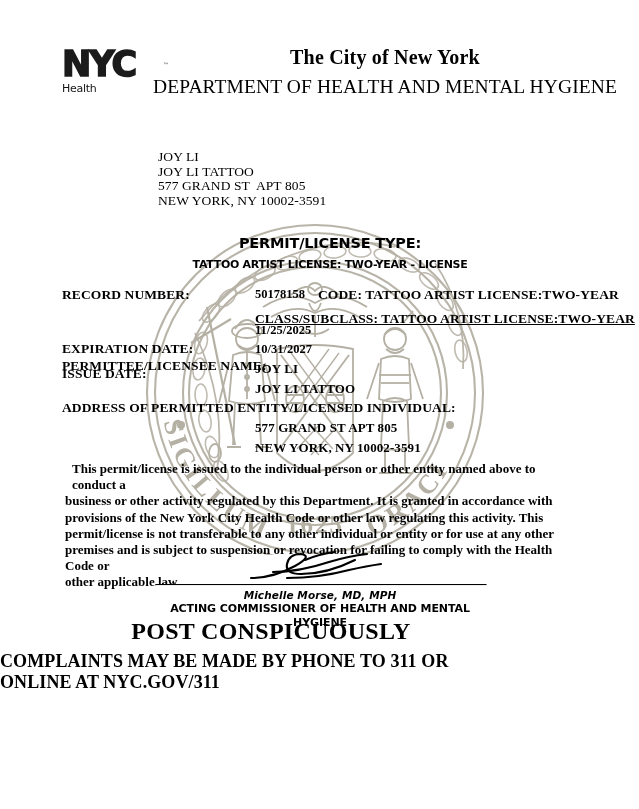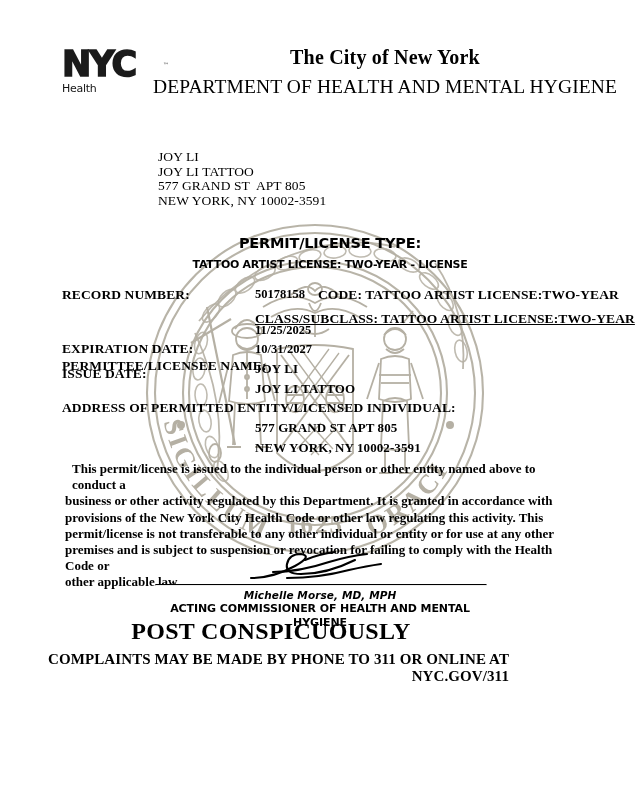--- a/index.html
+++ b/index.html
@@ -249,25 +249,25 @@
     font-family: "Liberation Serif", serif;
     font-weight: bold;
     font-size: 24px;
     letter-spacing: 0.3px;
   }
   .complaints-line {
     position: absolute;
     left: 0;
     top: 651px;
     width: 509px;
-    text-align: right;
-    z-index: 2;
-    font-family: "Liberation Serif", serif;
-    font-weight: bold;
-    font-size: 15px;
+    text-align: left;
+    z-index: 2;
+    font-family: "Liberation Serif", serif;
+    font-weight: bold;
+    font-size: 18px;
     letter-spacing: 0.1px;
   }
 </style>
 </head>
 <body>
 
 <div id="page">
 
   <div id="seal-watermark">
     <svg viewBox="0 0 440 352" xmlns="http://www.w3.org/2000/svg">

